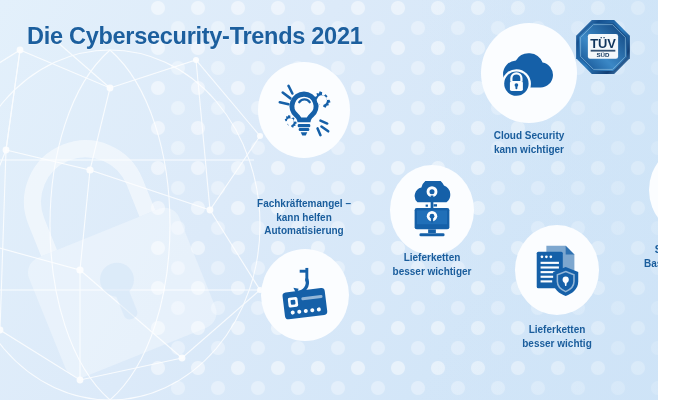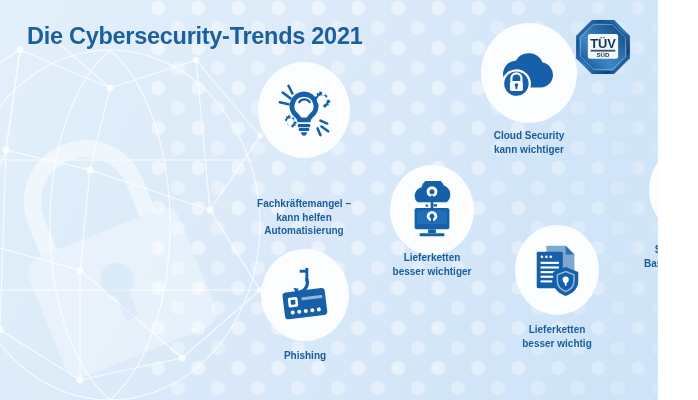--- a/index.html
+++ b/index.html
@@ -313,21 +313,20 @@
               <circle cx="31" cy="46.6" r="2.1"></circle>
               <circle cx="37.8" cy="46.6" r="2.1"></circle>
               <circle cx="44.6" cy="46.6" r="2.1"></circle>
             </g>
             <rect x="28" y="32" width="22" height="3.2" rx="1.4" fill="#fbfdff" opacity="0.55"></rect>
           </g>
         </g>
       </svg>
     </div>
     <div class="trend-label">
-      <span>Phishing</span>
     </div>
   </div>
 
   <div class="trend" id="trend-4">
     <div class="bubble">
       <svg width="56" height="56" viewBox="0 0 58 58">
         <g fill="#1560a8">
 
           <path d="M18 4 h20 l9 9 v30 h-29 z" opacity="0.55"></path>
           <path d="M38 4 v9 h9 z" opacity="0.75"></path>

